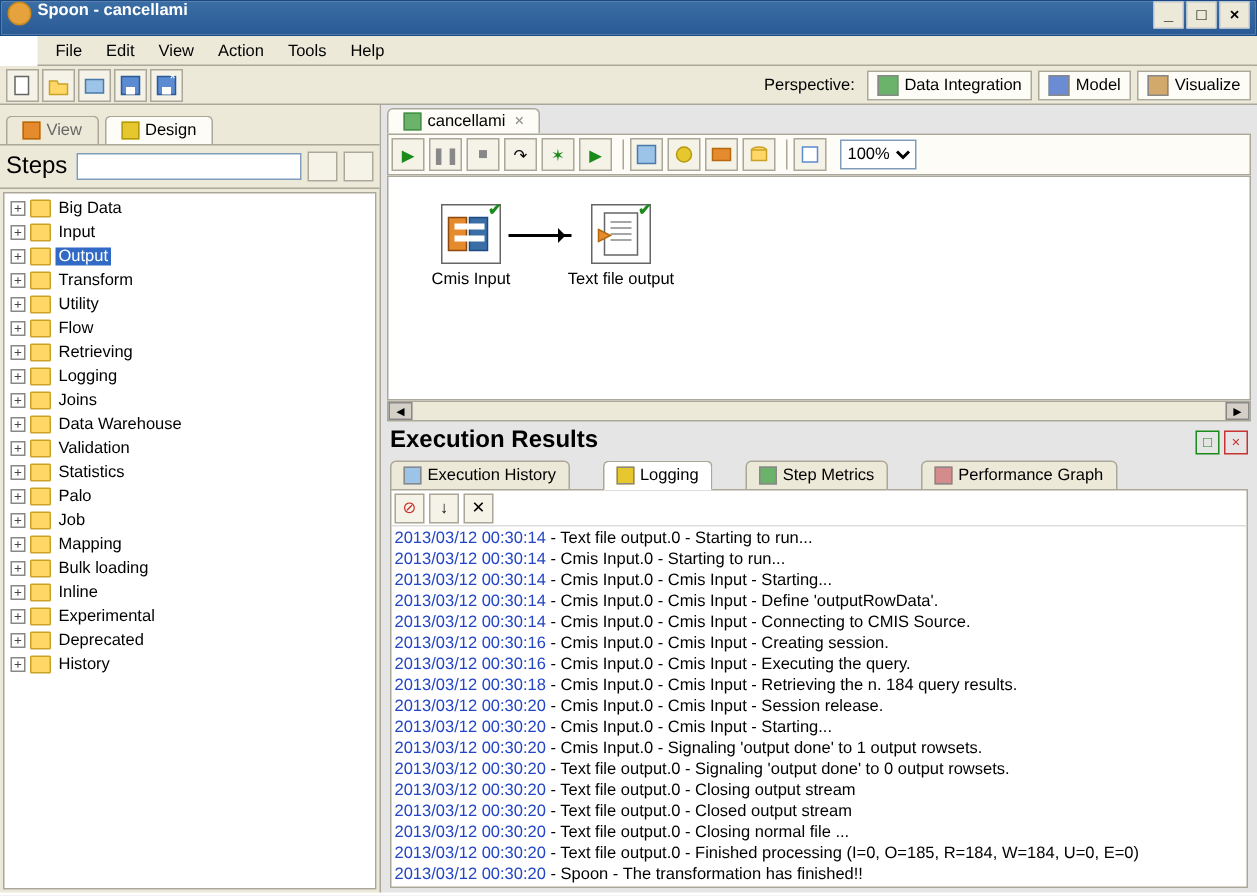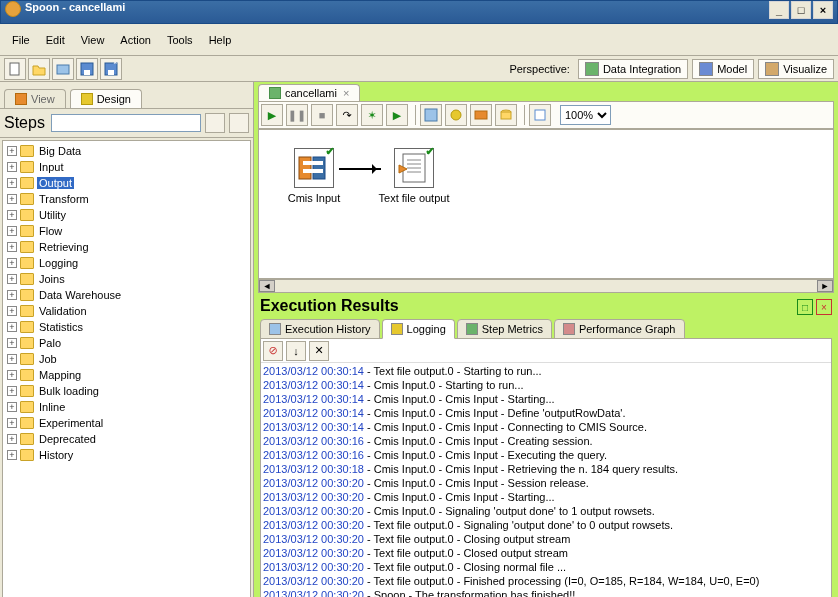--- a/index.html
+++ b/index.html
@@ -3,21 +3,21 @@
 <meta charset="utf-8">
 <style>
 * { box-sizing: border-box; font-family: Tahoma, Arial, sans-serif; font-size: 11px; }
 body { margin: 0; padding: 0; background: #fff; width: 838px; height: 597px; overflow: hidden; }
 
 .titlebar { background: linear-gradient(#3b6ea5,#2a5a95); color: #fff; height: 24px; display: flex; padding: 0 4px; border: 1px solid #1a4a85; }
 .titlebar .icon { width: 16px; height: 16px; background: #e6a23c; border-radius: 50%; border: 1px solid #c88a1c; margin-right: 4px; position: relative; }
 .titlebar .title { font-weight: bold; flex: 1; }
 .winbtn { width: 20px; height: 18px; border: 1px solid #d5d5d5; background: #ece9d8; margin-left: 2px; display: flex; align-items: center; justify-content: center; color: #000; font-weight: bold; cursor: default; }
 .winbtn.close { background: #ece9d8; }
-.menubar { height: 32px; display: flex; align-items: center; background: #ece9d8; padding: 0 4px; border-bottom: 1px solid #aca899; }
+.menubar { height: 20px; display: flex; align-items: center; background: #ece9d8; padding: 0 4px; border-bottom: 1px solid #aca899; margin-left: 25px; }
 .menubar span { padding: 2px 8px; cursor: default; }
 
 .toolbar { height: 26px; background: #ece9d8; display: flex; align-items: center; padding: 2px 4px; border-bottom: 1px solid #aca899; }
 .tbtn { width: 22px; height: 22px; border: 1px solid #aca899; background: #f5f2e7; margin-right: 2px; display:flex; align-items:center; justify-content:center; }
 .spacer { flex: 1; }
 .persp-label { margin-right: 4px; }
 .persp-btn { border: 1px solid #aca899; background: #fdfcf7; padding: 2px 6px; margin-left: 4px; display:flex; align-items:center; cursor:default; }
 .persp-btn .pic { width: 14px; height: 14px; margin-right: 4px; border:1px solid #888; }
 
 .body { display:flex; height: 525px; }
@@ -30,21 +30,21 @@
 .steps-hdr .stitle { font-size:16px; flex: 0 0 auto; margin-right:6px; }
 .steps-hdr input { flex:1; height:18px; border:1px solid #7f9db9; }
 .steps-hdr .sbtn { width:20px; height:20px; border:1px solid #aca899; background:#f5f2e7; margin-left:4px; }
 .tree { flex:1; background:#fff; border:1px solid #aca899; margin:2px; overflow:auto; padding:2px; }
 .tree-item { display:flex; align-items:center; height:16px; padding-left:2px; }
 .tree-item .exp { width:10px; height:10px; border:1px solid #888; display:flex; align-items:center; justify-content:center; font-size:9px; line-height:9px; margin-right:3px; color:#444; }
 .tree-item .fld { width:14px; height:12px; background:#ffd766; border:1px solid #c9a227; margin-right:3px; border-radius:1px; }
 .tree-item .lbl { padding:0 2px; }
 .tree-item.selected .lbl { background:#316ac5; color:#fff; }
 
-.rightpanel { flex:1; display:flex; flex-direction:column; background:#bef264; }
+.rightpanel { flex:1; display:flex; flex-direction:column; background:#e5e5e5; }
 .rp-tabs { height:24px; display:flex; align-items:flex-end; padding:2px 4px 0 4px; }
 .rp-tab { border:1px solid #aca899; border-bottom:none; background:#fdfcf7; padding:2px 10px; border-top-left-radius:4px; border-top-right-radius:4px; display:flex; align-items:center; }
 .rp-tab .x { margin-left:6px; color:#888; }
 .rp-tab .ric { width:12px; height:12px; margin-right:4px; background:#6bb36b; border:1px solid #489048; }
 
 .rp-toolbar { height:28px; border:1px solid #aca899; background:#fdfcf7; margin:0 4px; display:flex; align-items:center; padding:2px; }
 .rp-toolbar .rtb { width:22px; height:22px; border:1px solid #aca899; background:#f5f2e7; margin-right:3px; display:flex; align-items:center; justify-content:center; }
 .rp-toolbar .sep { width:1px; height:20px; background:#aca899; margin:0 4px; }
 .rp-toolbar select { height:20px; border:1px solid #7f9db9; margin-left:6px; background:#fff; }
 .canvas { flex: 0 0 150px; background:#fff; border:1px solid #aca899; margin:0 4px; position:relative; overflow:hidden; }
@@ -53,21 +53,21 @@
 .canvas .step .schk { position:absolute; top:-4px; right:-4px; width:14px; height:14px; color:#1a8a1a; font-weight:bold; }
 .canvas .arrow { position:absolute; height:2px; background:#000; }
 .canvas .arrow::after { content:""; position:absolute; right:-1px; top:-4px; border:5px solid transparent; border-left-color:#000; }
 .hscroll { height:16px; border:1px solid #aca899; background:#ece9d8; margin:0 4px; display:flex; }
 .hscroll .ar { width:16px; border:1px solid #888; background:#d4d0c8; display:flex; align-items:center; justify-content:center; font-size:9px; }
 .hscroll .track { flex:1; }
 
 .exec-hdr { display:flex; align-items:flex-end; padding:4px 6px; }
 .exec-hdr .etitle { font-size:16px; font-weight:bold; flex:1; }
 .exec-hdr .eb { width:16px; height:16px; border:1px solid; margin-left:3px; display:flex; align-items:center; justify-content:center; font-size:10px; }
-.exec-tabs { display:flex; padding:0 6px; }
+.exec-tabs { display:flex; padding:0 6px;gap:20px; }
 .exec-tab { border:1px solid #aca899; background:#ece9d8; padding:3px 8px; border-top-left-radius:4px; border-top-right-radius:4px; margin-right:2px; display:flex; align-items:center; }
 .exec-tab.active { background:#fff; border-bottom-color:#fff; position:relative; z-index:2; }
 .exec-tab .eic { width:12px; height:12px; margin-right:4px; border:1px solid #888; }
 .exec-body { flex:1; display:flex; flex-direction:column; border:1px solid #aca899; background:#fff; margin:0 6px 4px; margin-top:-1px; }
 .exec-tb { height:24px; display:flex; align-items:center; padding:2px; border-bottom:1px solid #ddd; }
 .exec-tb .etbtn { width:20px; height:20px; border:1px solid #aca899; background:#f5f2e7; margin-right:3px; display:flex; align-items:center; justify-content:center; }
 .log { flex:1; overflow:auto; font-family: Tahoma, Arial, sans-serif; padding:1px 2px; }
 .log .line { white-space:nowrap; line-height:14px; }
 .log .ts { color:#2245c5; }
 </style>

